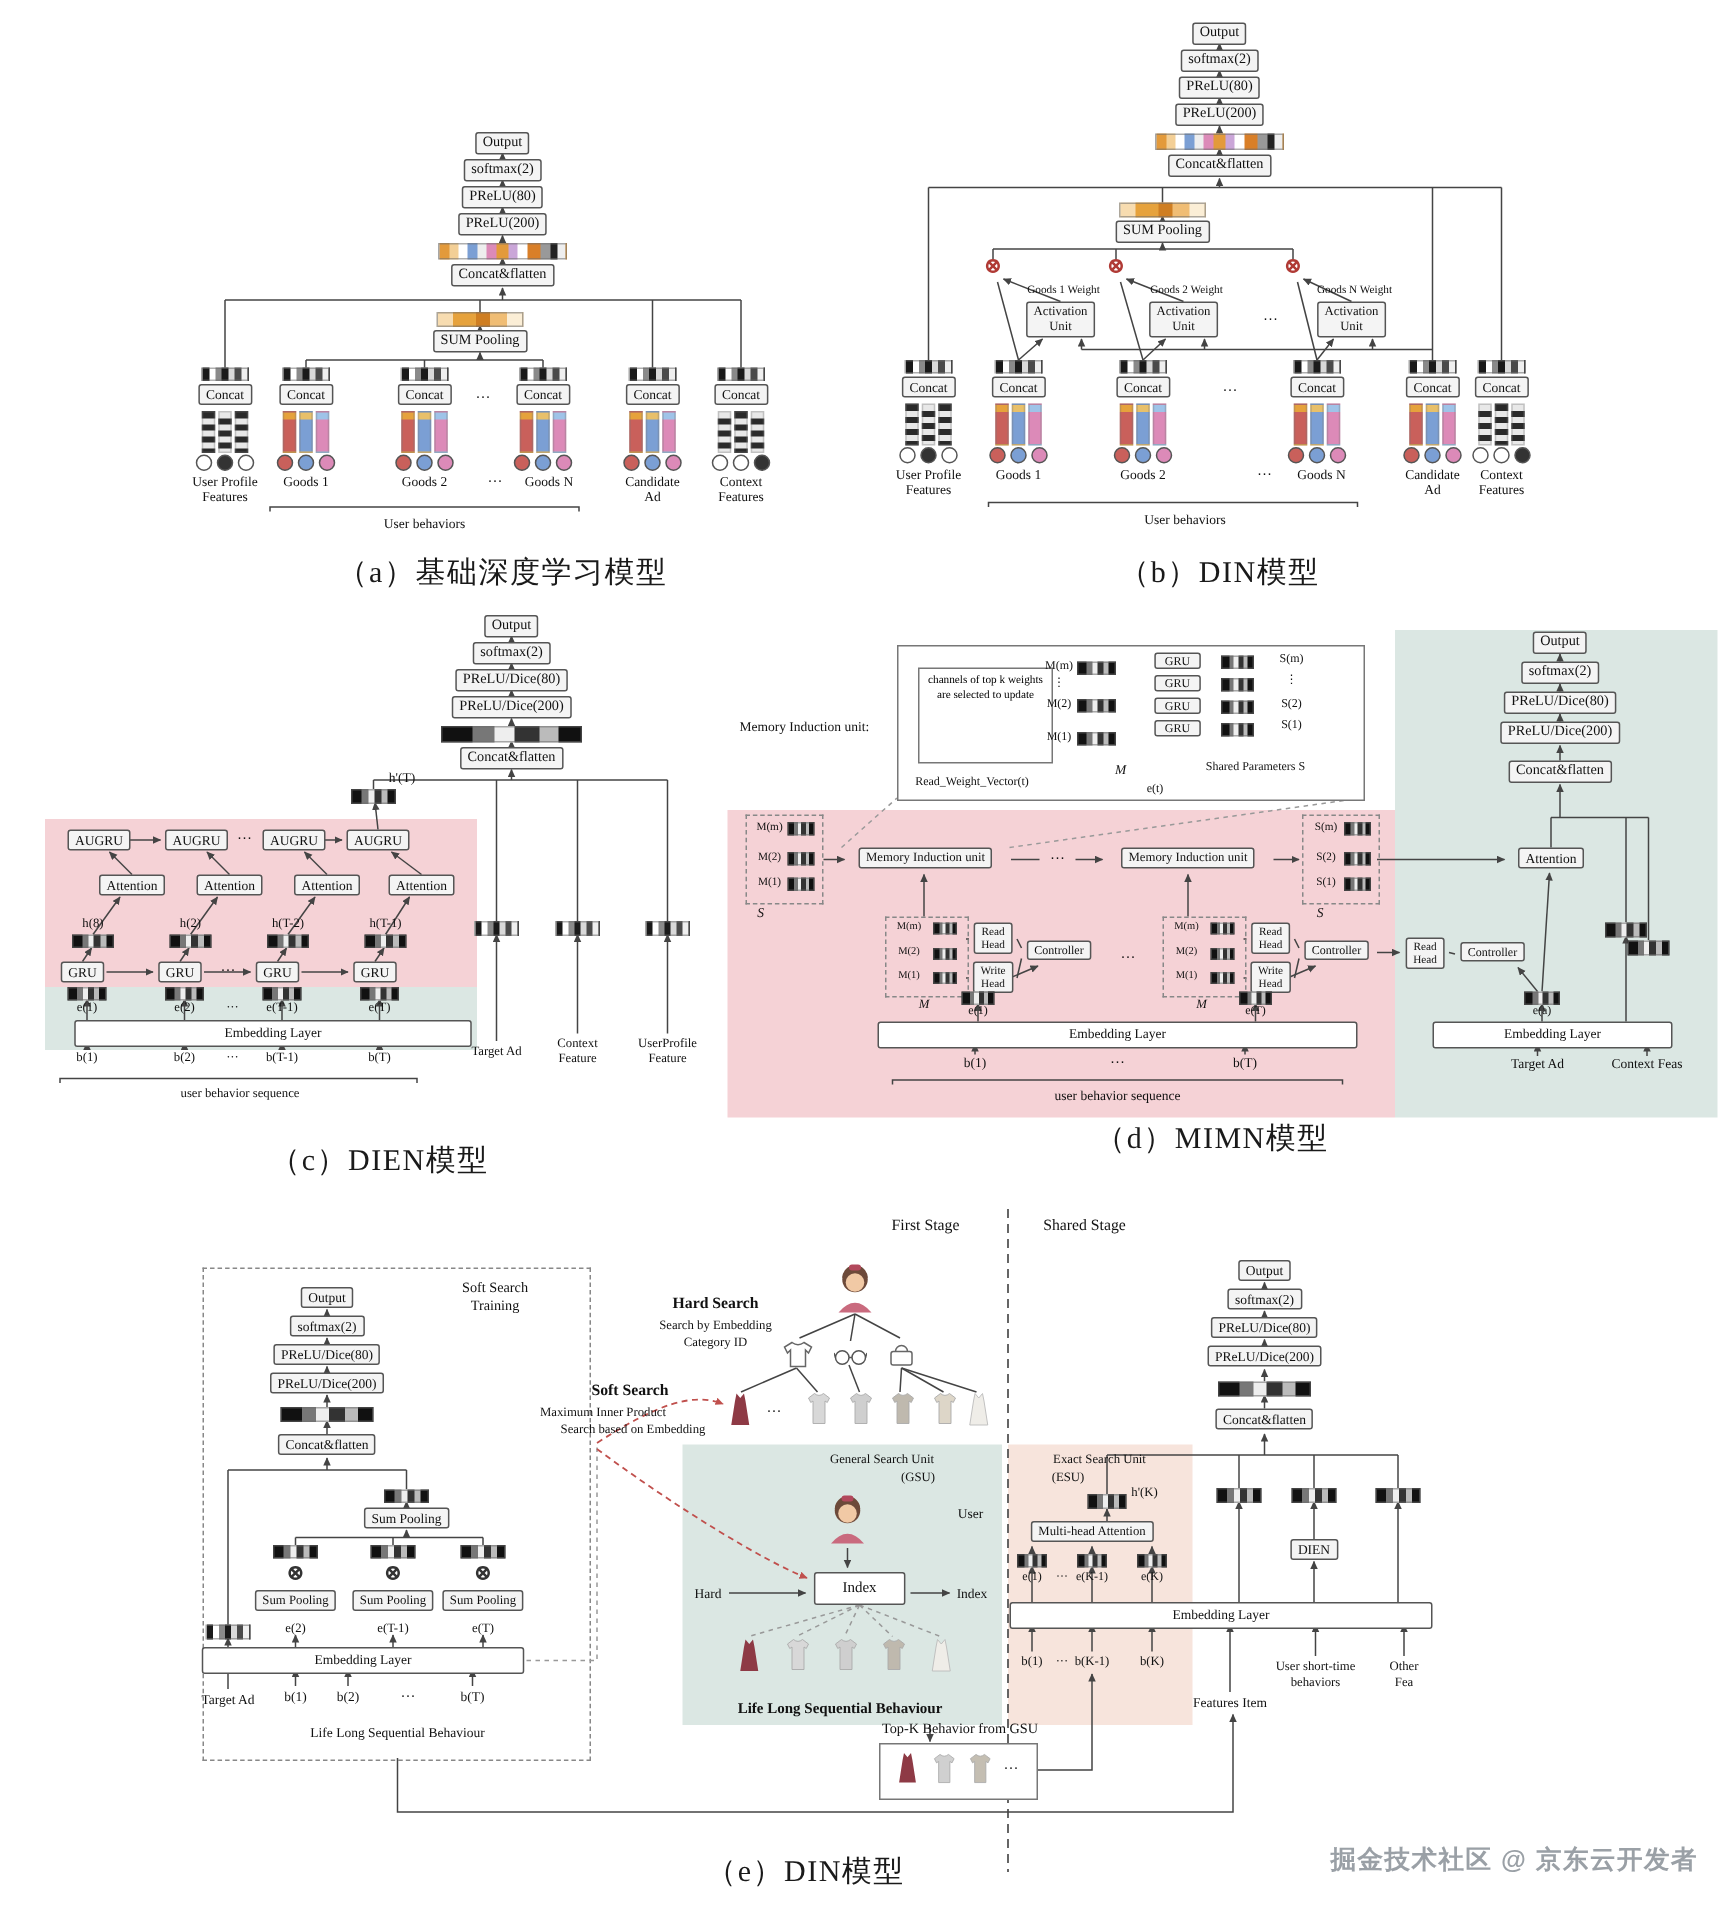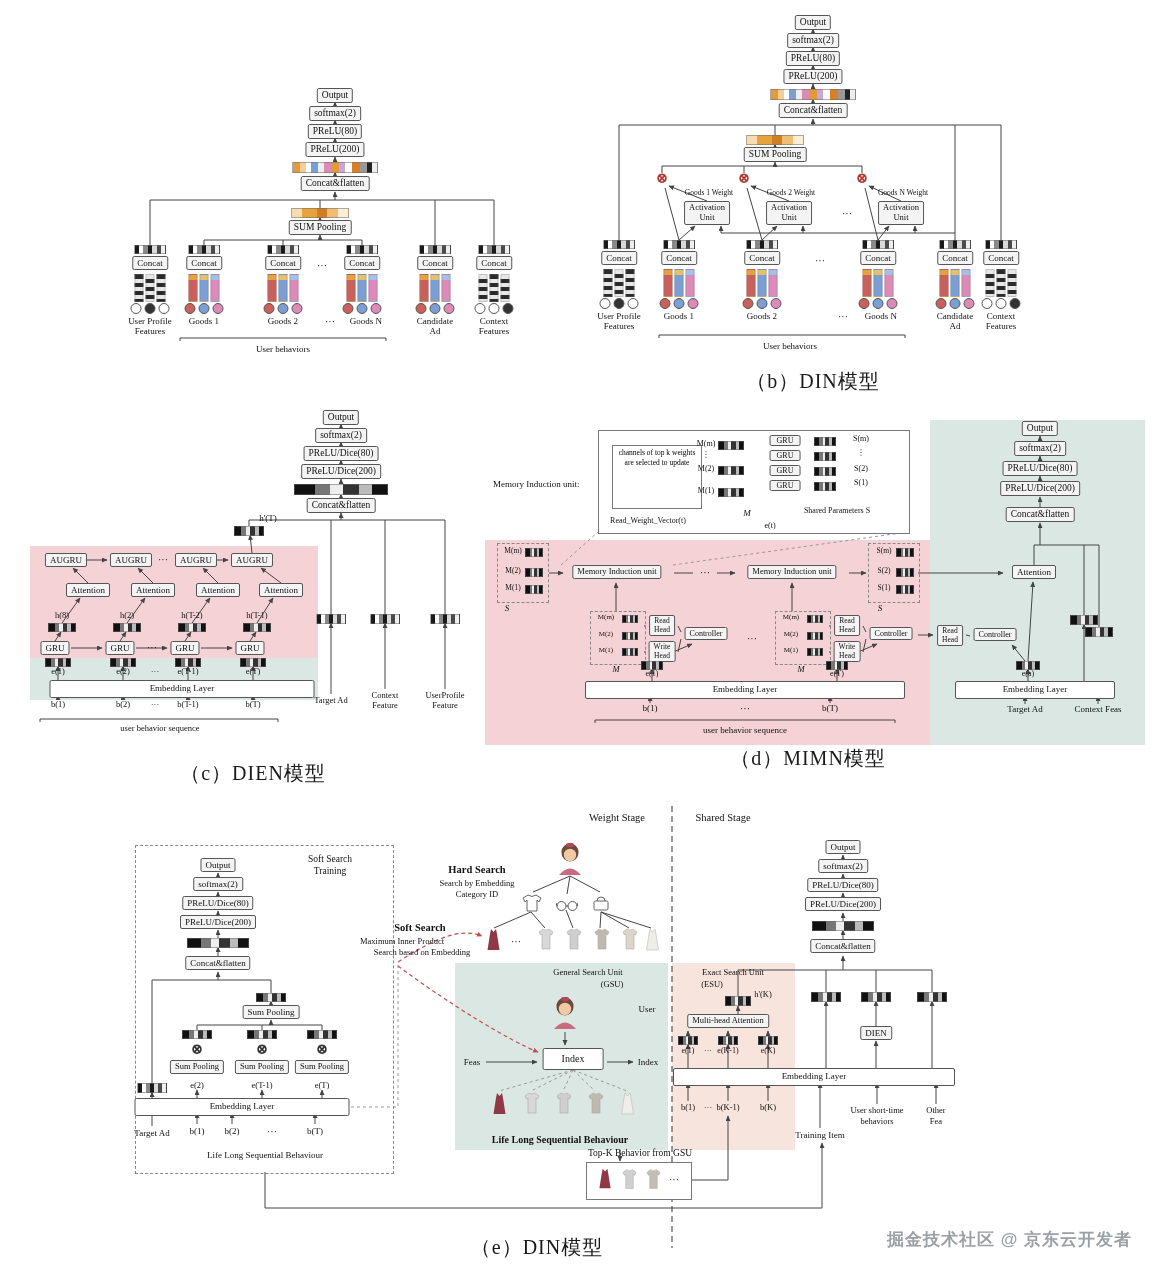--- a/index.html
+++ b/index.html
@@ -721,21 +721,21 @@
 <div class="t c f85" style="left:197px;top:281px">e(2)</div>
 <div class="t c f85" style="left:262px;top:281px">e(T-1)</div>
 <div class="t c f85" style="left:322px;top:281px">e(T)</div>
 <div class="bx w cx f9" style="left:242px;top:298px;width:205px;height:14px;line-height:12px">Embedding Layer</div>
 <div class="t c f9" style="left:197px;top:326px">b(1)</div>
 <div class="t c f9" style="left:232px;top:326px">b(2)</div>
 <div class="t c f10" style="left:272px;top:326px">···</div>
 <div class="t c f9" style="left:315px;top:326px">b(T)</div>
 <div class="t c f9" style="left:265px;top:350px">Life Long Sequential Behaviour</div>
 
-<div class="t c f105" style="left:617px;top:12px">Weight Stage</div>
+<div class="t c f105" style="left:617px;top:12px">First Stage</div>
 <div class="t c f105" style="left:723px;top:12px">Shared Stage</div>
 <div class="t c f105 bld" style="left:477px;top:64px">Hard Search</div>
 <div class="t c f85" style="left:477px;top:79px">Search by Embedding</div>
 <div class="t c f85" style="left:477px;top:90px">Category ID</div>
 <div class="t c f105 bld" style="left:420px;top:122px">Soft Search</div>
 <div class="t c f85" style="left:402px;top:137px">Maximum Inner Product</div>
 <div class="t c f85" style="left:422px;top:148px">Search based on Embedding</div>
 
 <div class="region" style="left:556px;top:42px;width:28px;height:34px"><svg width="28" height="34" viewBox="0 0 28 34">
           <circle cx="14" cy="11" r="8.5" fill="#6d4a3a"></circle>
@@ -780,21 +780,21 @@
 <div class="t c f85" style="left:588px;top:168px">General Search Unit</div>
 <div class="t c f85" style="left:612px;top:180px">(GSU)</div>
 <div class="t c f9" style="left:647px;top:204px">User</div>
 <div class="region" style="left:551px;top:196px;width:28px;height:34px"><svg width="28" height="34" viewBox="0 0 28 34">
           <circle cx="14" cy="11" r="8.5" fill="#6d4a3a"></circle>
           <circle cx="14" cy="13" r="6.2" fill="#f1c9a5"></circle>
           <path d="M5.5 10 a8.5 8.5 0 0 1 17 0 l-2.5 -1.5 a6.2 6.2 0 0 0 -12 0 z" fill="#6d4a3a"></path>
           <rect x="10" y="1" width="8" height="4" rx="2" fill="#b2485c"></rect>
           <path d="M3 33 q11 -13 22 0 z" fill="#c96a7e"></path>
         </svg></div>
-<div class="t c f9" style="left:472px;top:257px">Feas</div>
+<div class="t c f9" style="left:472px;top:257px">Hard</div>
 <div class="bx w cx f10" style="left:573px;top:248px;padding:4px 18px">Index</div>
 <div class="t c f9" style="left:648px;top:257px">Index</div>
 
 <div class="region" style="left:492px;top:292px"><svg width="15" height="24" viewBox="0 0 15 24">
           <path d="M5 1 L7.5 4 L10 1 L11 6 L13.5 22 L1.5 22 L4 6 Z" fill="#8e3a45"></path>
         </svg></div>
 <div class="region" style="left:524px;top:292px"><svg width="16" height="22" viewBox="0 0 16 22">
           <path d="M5 1 L1 4 L2.5 7 L4 6 L4 21 L12 21 L12 6 L13.5 7 L15 4 L11 1 Q8 3.5 5 1 Z" fill="#d8d8d8" stroke="#aaa" stroke-width="0.6"></path>
         </svg></div>
 <div class="region" style="left:556px;top:292px"><svg width="16" height="22" viewBox="0 0 16 22">
@@ -818,21 +818,21 @@
 <div class="bar emb-b" style="left:768px;top:236px;width:18px;height:7px"></div>
 <div class="t c f8" style="left:688px;top:247px">e(1)</div>
 <div class="t c f8" style="left:708px;top:247px">···</div>
 <div class="t c f8" style="left:728px;top:247px">e(K-1)</div>
 <div class="t c f8" style="left:768px;top:247px">e(K)</div>
 <div class="bx w cx f9" style="left:814px;top:268px;width:272px;height:14px;line-height:12px">Embedding Layer</div>
 <div class="t c f85" style="left:688px;top:303px">b(1)</div>
 <div class="t c f85" style="left:708px;top:303px">···</div>
 <div class="t c f85" style="left:728px;top:303px">b(K-1)</div>
 <div class="t c f85" style="left:768px;top:303px">b(K)</div>
-<div class="t c f9" style="left:820px;top:330px">Training Item</div>
+<div class="t c f9" style="left:820px;top:330px">Features Item</div>
 <div class="t c f85" style="left:877px;top:306px">User short-time</div>
 <div class="t c f85" style="left:877px;top:317px">behaviors</div>
 <div class="t c f85" style="left:936px;top:306px">Other</div>
 <div class="t c f85" style="left:936px;top:317px">Fea</div>
 <div class="bx cx f9" style="left:876px;top:226px">DIEN</div>
 <div class="bar emb-b" style="left:826px;top:192px;width:28px"></div>
 <div class="bar emb-b" style="left:876px;top:192px;width:28px"></div>
 <div class="bar emb-b" style="left:932px;top:192px;width:28px"></div>
 
 <div class="bx cx f9" style="left:843px;top:40px">Output</div>
@@ -849,19 +849,20 @@
         </svg></div>
 <div class="region" style="left:622px;top:368px"><svg width="15" height="22" viewBox="0 0 16 22">
           <path d="M5 1 L1 4 L2.5 7 L4 6 L4 21 L12 21 L12 6 L13.5 7 L15 4 L11 1 Q8 3.5 5 1 Z" fill="#d0d0d0" stroke="#aaa" stroke-width="0.6"></path>
         </svg></div>
 <div class="region" style="left:646px;top:368px"><svg width="15" height="22" viewBox="0 0 16 22">
           <path d="M5 1 L1 4 L2.5 7 L4 6 L4 21 L12 21 L12 6 L13.5 7 L15 4 L11 1 Q8 3.5 5 1 Z" fill="#c4beb2" stroke="#aaa" stroke-width="0.6"></path>
         </svg></div>
 <div class="t c f10" style="left:674px;top:374px">···</div>
 </div>
 
+<div class="cap" style="left:335px;top:368px">（a）基础深度学习模型</div>
 <div class="cap" style="left:813px;top:368px">（b）DIN模型</div>
 <div class="cap" style="left:253px;top:760px">（c）DIEN模型</div>
 <div class="cap" style="left:808px;top:745px">（d）MIMN模型</div>
 <div class="cap" style="left:537px;top:1234px">（e）DIN模型</div>
 <div class="wm">掘金技术社区 @ 京东云开发者</div>
 
 </div>
 
 </body></html>

